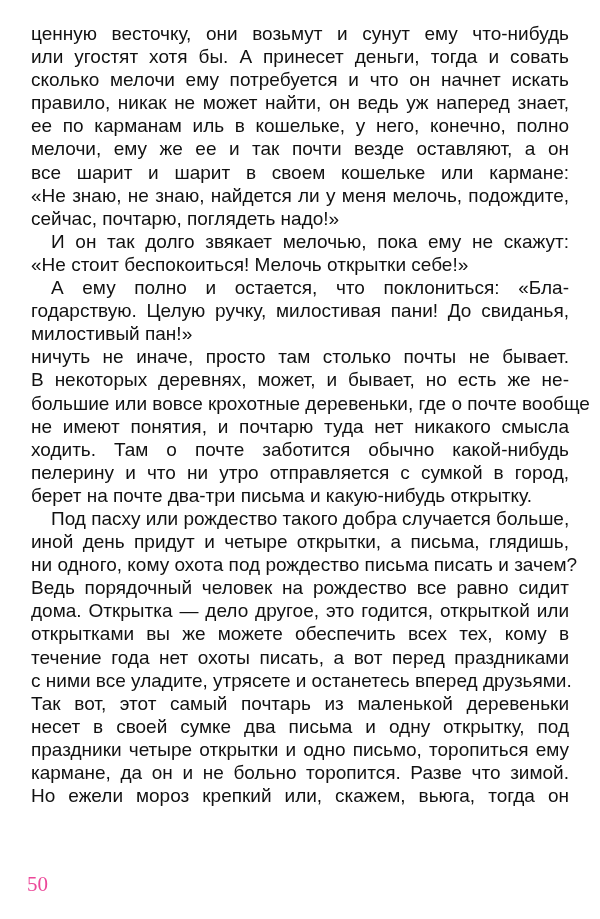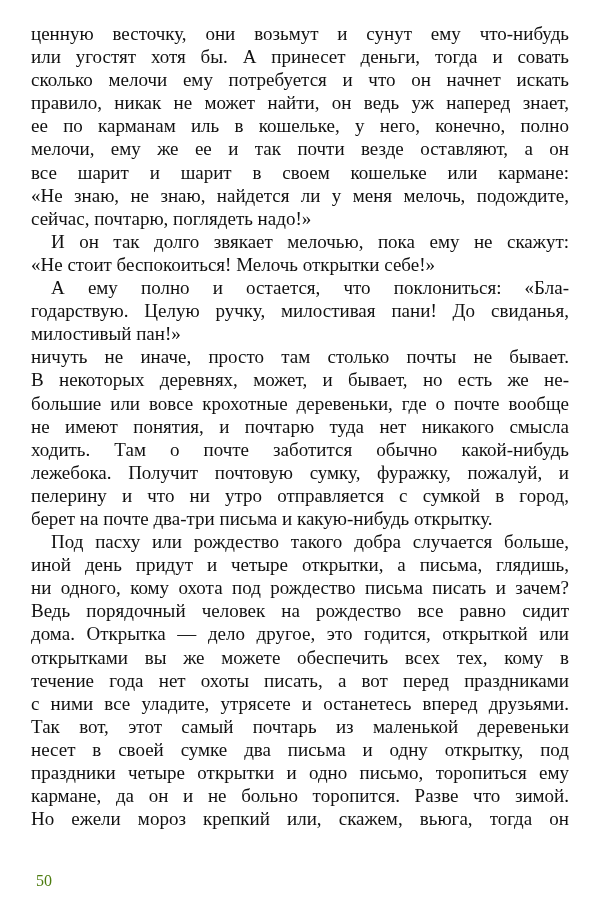--- a/index.html
+++ b/index.html
@@ -1,28 +1,28 @@
 <!DOCTYPE html>
 <html><head>
 <meta charset="utf-8">
 <style>
   html, body { margin: 0; padding: 0; background: #ffffff; }
   body { width: 600px; height: 919px; position: relative; overflow: hidden; }
   .page {
     position: absolute; left: 31px; top: 22px; width: 538px;
-    font-family: Liberation Serif, serif;
+    font-family: Liberation Sans, sans-serif;
     font-size: 19px; line-height: 23.1px; color: #111;
   }
   .para { margin: 0; text-align: justify; text-align-last: justify; }
   .para .ln { display: block; white-space: nowrap; text-align: justify; text-align-last: justify; }
   .para .ln.last { text-align-last: left; }
   .para .ln.ind { padding-left: 20px; }
   .pagenum {
-    position: absolute; left: 36px; top: 872px;
-    font-family: "Liberation Serif", serif; font-size: 16px; color: #4d7c0f;
+    position: absolute; left: 27px; top: 872px;
+    font-family: "Liberation Serif", serif; font-size: 21px; color: #ec4899;
   }
 </style>
 </head>
 <body>
 
 <div class="page" id="page-body">
     <div class="para">
       <span class="ln">ценную весточку, они возьмут и сунут ему что-нибудь</span>
       <span class="ln">или угостят хотя бы. А принесет деньги, тогда и совать</span>
       <span class="ln">сколько мелочи ему потребуется и что он начнет искать</span>
@@ -41,21 +41,20 @@
       <span class="ln ind">А ему полно и остается, что поклониться: «Бла-</span>
       <span class="ln">годарствую. Целую ручку, милостивая пани! До свиданья,</span>
       <span class="ln last">милостивый пан!»</span>
     </div>
     <div class="para">
       <span class="ln">ничуть не иначе, просто там столько почты не бывает.</span>
       <span class="ln">В некоторых деревнях, может, и бывает, но есть же не-</span>
       <span class="ln">большие или вовсе крохотные деревеньки, где о почте вообще</span>
       <span class="ln">не имеют понятия, и почтарю туда нет никакого смысла</span>
       <span class="ln">ходить. Там о почте заботится обычно какой-нибудь</span>
-      <span class="ln">лежебока. Получит почтовую сумку, фуражку, пожалуй, и</span>
       <span class="ln">пелерину и что ни утро отправляется с сумкой в город,</span>
       <span class="ln last">берет на почте два-три письма и какую-нибудь открытку.</span>
     </div>
     <div class="para">
       <span class="ln ind">Под пасху или рождество такого добра случается больше,</span>
       <span class="ln">иной день придут и четыре открытки, а письма, глядишь,</span>
       <span class="ln">ни одного, кому охота под рождество письма писать и зачем?</span>
       <span class="ln">Ведь порядочный человек на рождество все равно сидит</span>
       <span class="ln">дома. Открытка — дело другое, это годится, открыткой или</span>
       <span class="ln">открытками вы же можете обеспечить всех тех, кому в</span>

